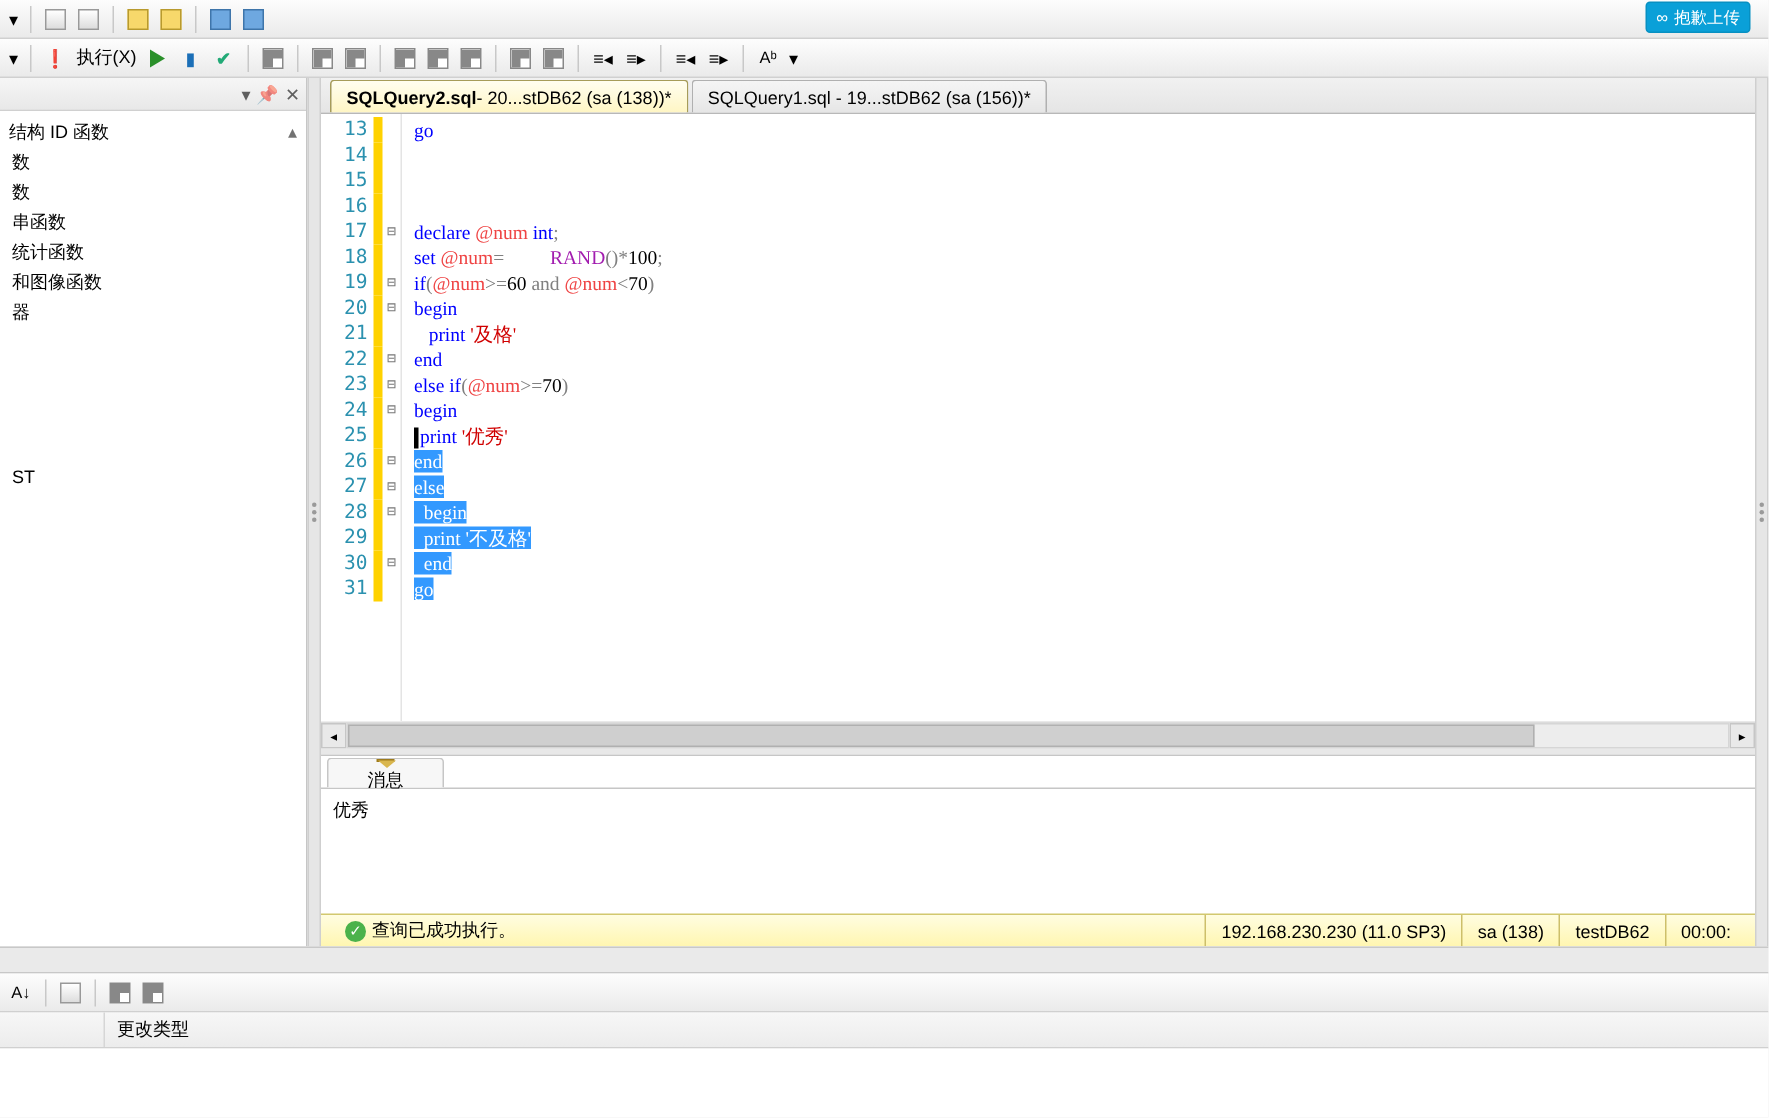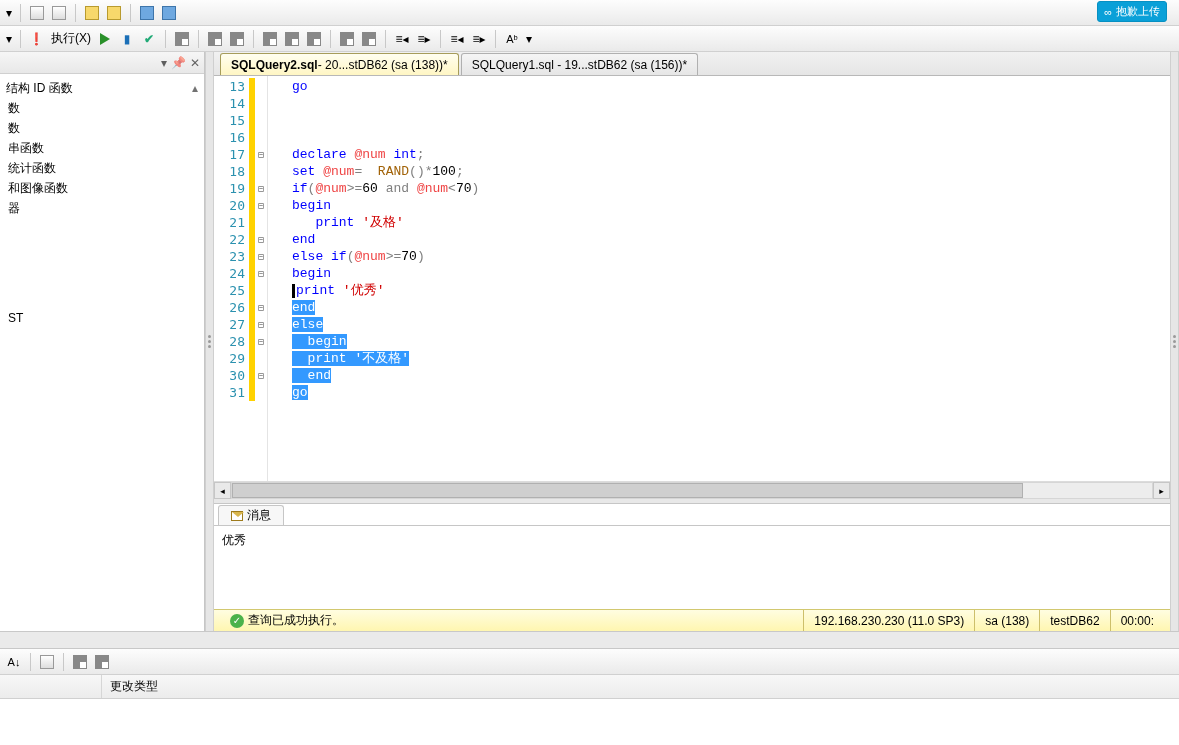--- a/index.html
+++ b/index.html
@@ -78,37 +78,37 @@
     cursor:pointer;
     margin-top:13px;
   }
   .tab.active {
     background:linear-gradient(#fffef0,#fff6c4);
     border-color:#a69c5a;
   }
   .tab .bold { font-weight:bold; }
 
   .editor {
-    flex:1; display:flex; overflow:hidden; position:relative; min-height:0;gap:16px;
+    flex:1; display:flex; overflow:hidden; position:relative; min-height:0;
   }
   .gutter {
     width:54px; background:#fff; border-right:1px solid #e4e4e4;
     font-family:Consolas,monospace; font-size:13px; color:#2b91af;
     text-align:right; padding-top:2px;
   }
   .gutter .row { height:17px; display:flex; align-items:center; justify-content:flex-end;}
   .gutter .num { width:32px; padding-right:4px; }
   .gutter .mark { width:6px; height:17px; background:#ffd200; }
   .gutter .fold { width:12px; text-align:center; color:#7a7a7a; font-size:10px; cursor:pointer;}
   .code {
-    flex:1; font-family:Liberation Mono, monospace; font-size:13px; line-height:17px;
+    flex:1; font-family:Liberation Serif, serif; font-size:13px; line-height:17px;
     padding:2px 0 0 8px; white-space:pre; overflow:auto;
   }
   .kw { color:#0000ff; }
-  .fn { color:#a16207; }
+  .fn { color:#a21caf;margin-left:24px; }
   .str { color:#d00000; }
   .op { color:#808080; }
   .var { color:#ef4444; }
   .sel { background:#3399ff; color:#fff; }
   .sel .kw, .sel .str, .sel .num2, .sel .op { color:#fff; }
   .cursor-caret {
     width:3px;height:14px;background:#000;display:inline-block;
     vertical-align:middle; margin-right:1px;
   }
 
@@ -121,22 +121,22 @@
   .hscroll .thumb { position:absolute; left:0; top:0; height:15px; width:86%; background:#cfcfcf; border:1px solid #b0b0b0;}
 
   .splitter-gap { height:4px; background:#e8e8e8; }
 
   .result-panel {
     flex:0 0 128px; display:flex; flex-direction:column; background:#fff; border-top:1px solid #c6c6c6;
   }
   .result-tabs { height:22px; display:flex; align-items:flex-end; padding-left:4px; border-bottom:1px solid #c6c6c6;}
   .result-tab {
     height:20px; border:1px solid #c6c6c6; border-bottom:none;
-    padding:0 12px; display:flex; align-items:center; gap:4px; background:#f7f7f7;
-    border-radius:3px 3px 0 0; cursor:pointer;
+    padding:0 26px; display:flex; align-items:center; gap:4px; background:#f7f7f7;
+    border-radius:3px 3px 0 0; cursor:pointer;flex-direction:column;
   }
   .result-body { flex:1; padding:6px 8px; font-size:12px; }
   .status-bar {
     height:22px; background:linear-gradient(#fffde1,#fff6b0);
     border-top:1px solid #d2c86f;
     display:flex; align-items:center; padding:0 6px; font-size:12px;
   }
   .status-bar .ok { width:14px;height:14px;border-radius:50%;background:#4bb24b;display:inline-flex;align-items:center;justify-content:center;color:#fff;font-size:10px;margin-right:4px;}
   .status-bar .seg { padding:0 10px; border-left:1px solid #cdbf6a; height:100%; display:flex; align-items:center;}
   .status-bar .first { border-left:none; flex:1;}
@@ -147,21 +147,21 @@
     display:flex; flex-direction:column;
     background:#f4f4f4;
   }
   .bottom-gap { height:18px; background:#eaeaea; border-top:1px solid #c8c8c8; border-bottom:1px solid #c8c8c8;}
   .bottom-toolbar {
     height:26px; background:linear-gradient(#fdfdfd,#eaeaea); border-bottom:1px solid #d0d0d0;
     display:flex; align-items:center; padding:0 4px; gap:2px;
   }
   .bottom-grid-head {
     height:24px; background:linear-gradient(#f7f7f7,#ececec); border-bottom:1px solid #d0d0d0;
-    display:flex; align-items:stretch;padding-left:32px;
+    display:flex; align-items:stretch;
   }
   .col-a { width:70px; border-right:1px solid #d6d6d6;}
   .col-b { flex:1; padding:4px 8px; display:flex; align-items:center;}
   .bottom-fill { flex:1; background:#fff;}
 
   
   .ico { display:inline-block; width:14px; height:14px; }
   .ico-new { background:linear-gradient(#fff,#ddd); border:1px solid #999;}
   .ico-open { background:#f7d86b; border:1px solid #b89a2e;}
   .ico-save { background:#6ea8e0; border:1px solid #3e75aa;}

